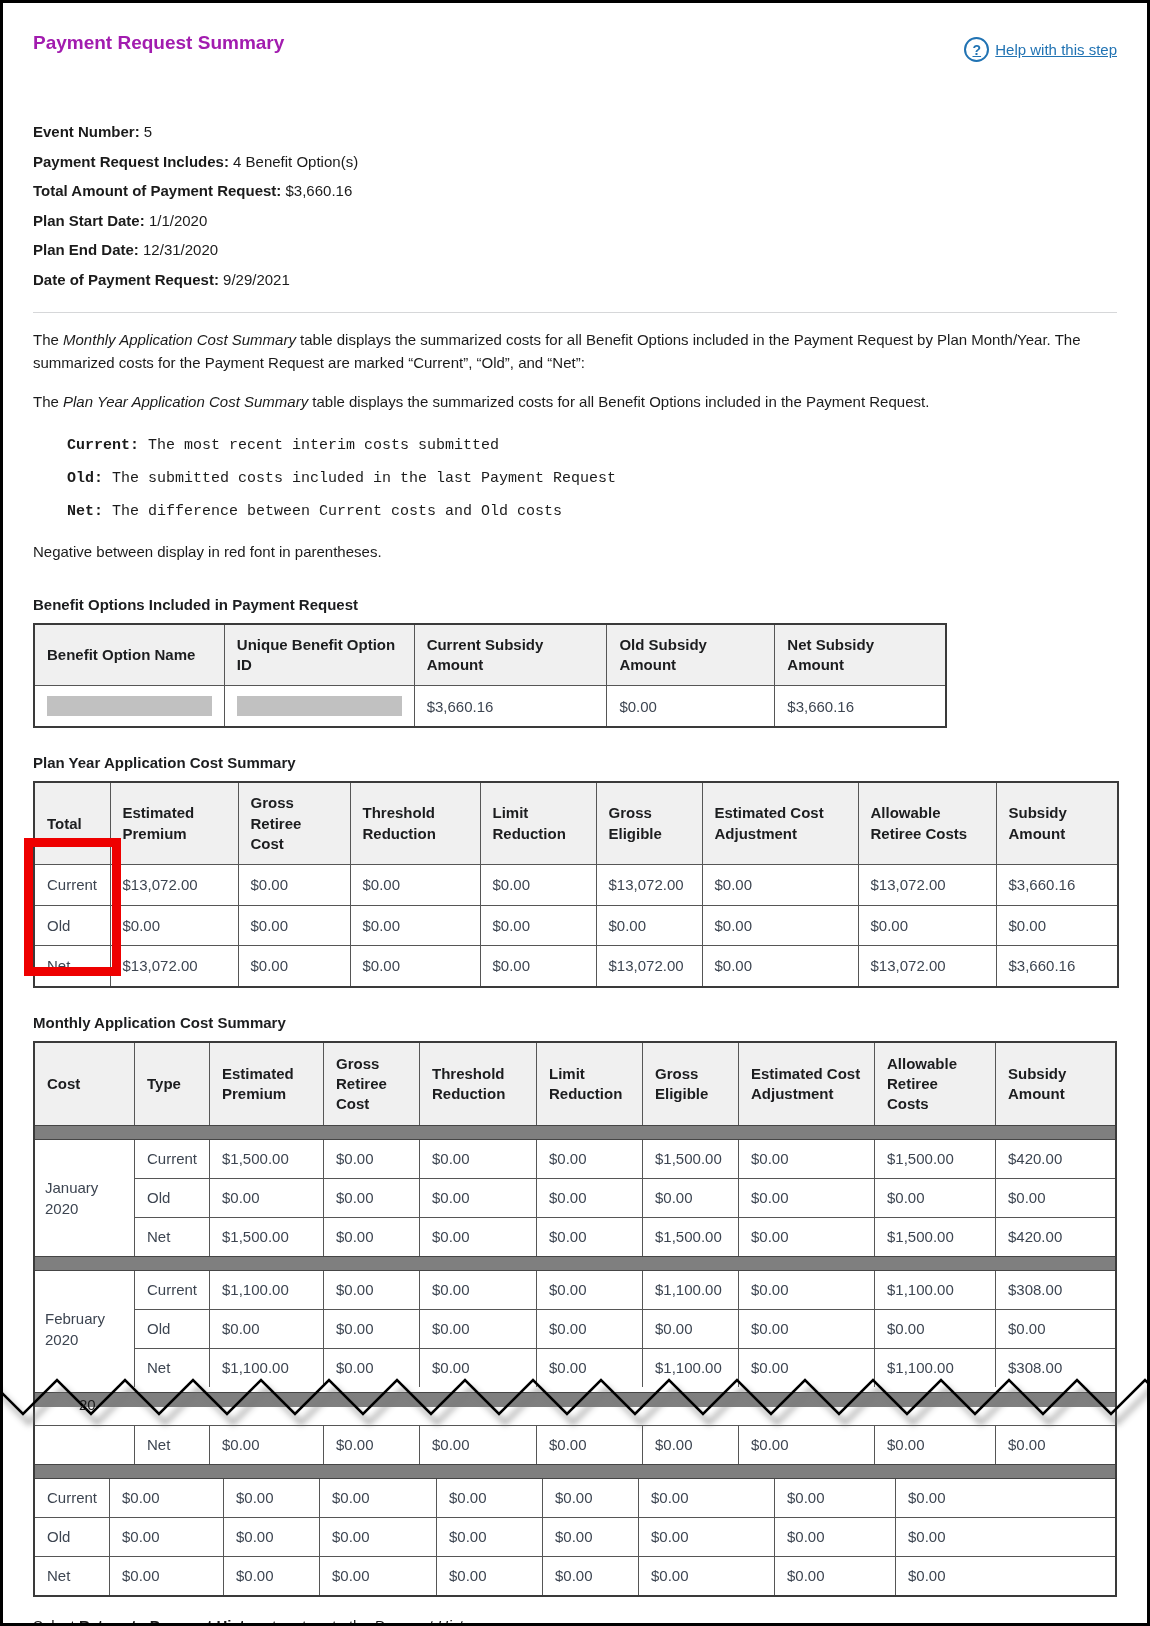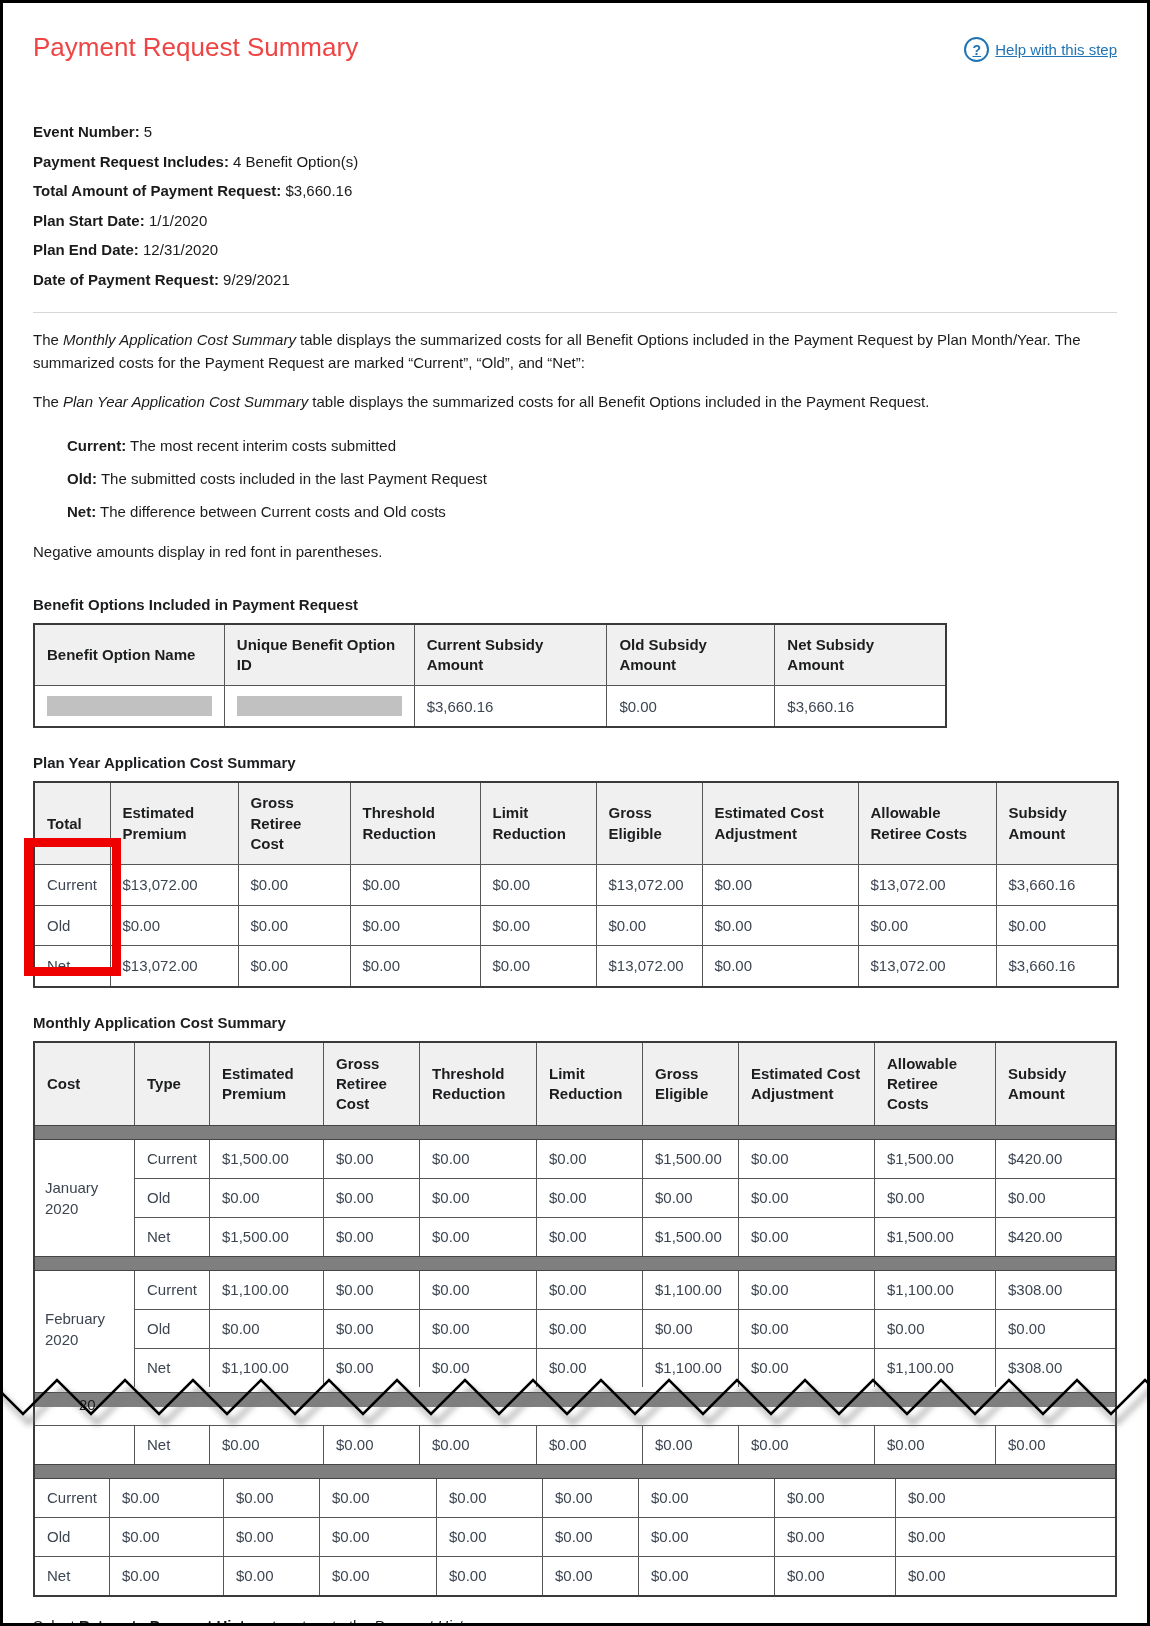--- a/index.html
+++ b/index.html
@@ -3,38 +3,38 @@
 <meta charset="utf-8">
 <style>
   html,body{margin:0;padding:0;background:#fff;}
   .page{position:relative;width:1150px;height:1626px;box-sizing:border-box;
         border:3px solid #000;background:#fff;overflow:hidden;
         font-family:"Liberation Sans",sans-serif;color:#1b1b1b;}
   .content{padding:26px 30px 0 30px;}
 
   
   .page-head{display:flex;justify-content:space-between;align-items:flex-start;}
-  h1{font-size:26px;line-height:1.1;margin:4px 0 0 0;color:#ef4444;font-weight:normal;}
+  h1{font-size:19px;line-height:1.1;margin:4px 0 0 0;color:#a21caf;font-weight:bold;}
   .help-link{display:flex;align-items:center;gap:6px;color:#2173b3;font-size:15px;
              text-decoration:underline;cursor:pointer;margin-top:8px;white-space:nowrap;}
   .help-icon{width:21px;height:21px;border:2px solid #2173b3;border-radius:50%;
              display:flex;align-items:center;justify-content:center;
              font-size:14px;font-weight:bold;text-decoration:none;flex:0 0 auto;}
 
   
   .info{margin-top:62px;}
   .info p{margin:0 0 13px 0;font-size:15px;line-height:1.1;}
   .info strong{font-weight:bold;}
 
   .divider{border:none;border-top:1px solid #d6d7d9;margin:24px 0 0 0;}
 
   .para{font-size:15px;line-height:1.55;margin:15px 0 0 0;}
   .para em{font-style:italic;}
   .defs{margin:24px 0 0 34px;}
-  .defs p{font-size:15px;margin:0 0 15px 0;line-height:1.2;}
+  .defs p{font-size:15px;margin:0 0 15px 0;line-height:1.2;font-family:Liberation Mono, monospace;}
   .note{font-size:15px;margin:22px 0 0 0;}
 
   .tbl-heading{font-size:15px;font-weight:bold;margin:36px 0 10px 0;color:#1c1d1f;}
   .tbl-heading.tight{margin-top:26px;}
 
   
   table{border-collapse:collapse;font-size:15px;}
   .data-table{border:2px solid #3a3a3a;}
   .data-table th{background:#f0f0f0;color:#1c1d1f;font-weight:bold;text-align:left;
                  padding:10px 12px;border:1px solid #565656;line-height:1.35;}
@@ -141,21 +141,21 @@
       <p>
         <strong>Old:</strong>
         <span>The submitted costs included in the last Payment Request</span>
       </p>
       <p>
         <strong>Net:</strong>
         <span>The difference between Current costs and Old costs</span>
       </p>
     </div>
 
-    <p class="note">Negative amounts display in red font in parentheses.</p>
+    <p class="note">Negative between display in red font in parentheses.</p>
 
     <div class="tbl-heading">Benefit Options Included in Payment Request</div>
     <table id="benefit-table" class="data-table">
       <thead>
         <tr>
           <th style="width:200px;">Benefit Option Name</th>
           <th style="width:200px;">Unique Benefit Option ID</th>
           <th style="width:199px;">Current Subsidy Amount</th>
           <th style="width:169px;">Old Subsidy Amount</th>
           <th style="width:170px;">Net Subsidy Amount</th>

